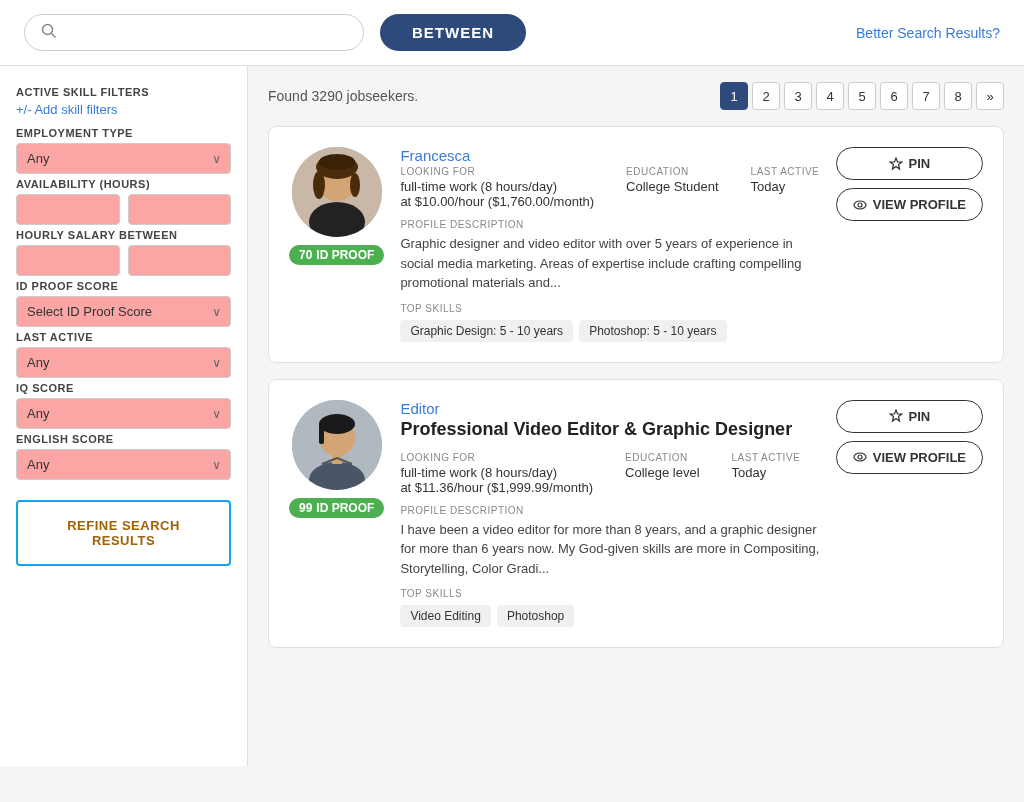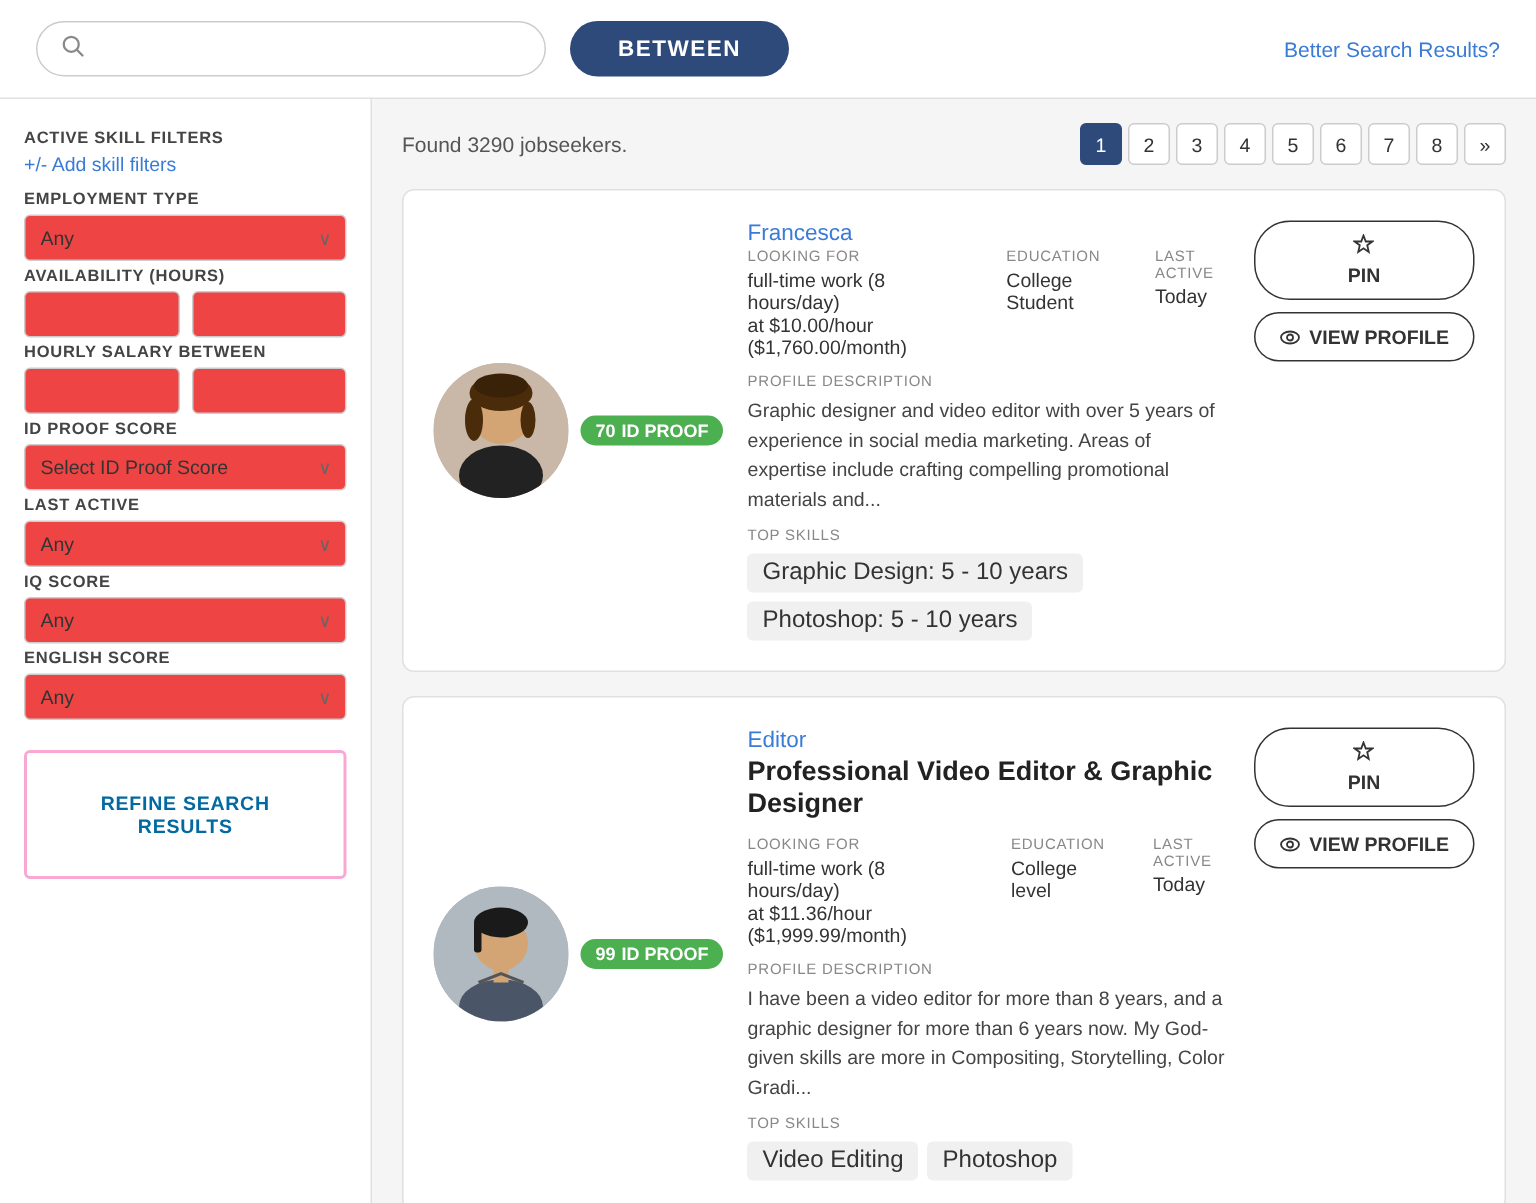--- a/index.html
+++ b/index.html
@@ -83,21 +83,21 @@
       cursor: pointer;
       margin-bottom: 10px;
       display: block;
     }
     .filter-select, .filter-input {
       width: 100%;
       padding: 7px 10px;
       border: 1px solid #ccc;
       border-radius: 4px;
       font-size: 13px;
-      background: #ef4444;
+      background: #fca5a5;
       color: #333;
       appearance: none;
       -webkit-appearance: none;
       cursor: pointer;
     }
     .select-wrap {
       position: relative;
     }
     .select-wrap::after {
       content: '∨';
@@ -116,23 +116,23 @@
     .range-inputs input {
       flex: 1;
       padding: 7px 10px;
       border: 1px solid #ccc;
       border-radius: 4px;
       font-size: 13px;
     }
     .refine-btn {
       width: 100%;
       background: #fff;
-      border: 2px solid #f9a8d4;
-      color: #0369a1;
-      padding: 26px;
+      border: 2px solid #0ea5e9;
+      color: #a16207;
+      padding: 16px;
       border-radius: 4px;
       font-size: 13px;
       font-weight: bold;
       cursor: pointer;
       margin-top: 20px;
       letter-spacing: 0.5px;
       text-transform: uppercase;
     }
 
     
@@ -181,21 +181,21 @@
       border-radius: 8px;
       padding: 20px;
       margin-bottom: 16px;
       border: 1px solid #e0e0e0;
       display: flex;
       gap: 16px;
       position: relative;
     }
     .card-avatar-wrap {
       display: flex;
-      flex-direction: row;
+      flex-direction: column;
       align-items: center;
       gap: 8px;
       min-width: 90px;
     }
     .avatar-circle {
       width: 90px;
       height: 90px;
       border-radius: 50%;
       overflow: hidden;
       background: #ccc;
@@ -270,21 +270,21 @@
     }
     .skills-tags {
       display: flex;
       flex-wrap: wrap;
       gap: 6px;
     }
     .skill-tag {
       background: #f0f0f0;
       border-radius: 4px;
       padding: 4px 10px;
-      font-size: 16px;
+      font-size: 12px;
       color: #333;
     }
 
     .card-actions {
       display: flex;
       flex-direction: column;
       gap: 8px;
       min-width: 130px;
     }
     .btn-pin, .btn-view {
@@ -295,21 +295,20 @@
       border-radius: 24px;
       padding: 8px 16px;
       font-size: 13px;
       cursor: pointer;
       font-weight: bold;
     }
     .btn-pin {
       background: #fff;
       border: 1.5px solid #333;
       color: #333;
-      flex-direction: column;
     }
     .btn-view {
       background: #fff;
       border: 1.5px solid #333;
       color: #333;
     }
 
     
     .person1-bg { background: #c9b8a8; }
     .person2-bg { background: #b0b8c0; }

